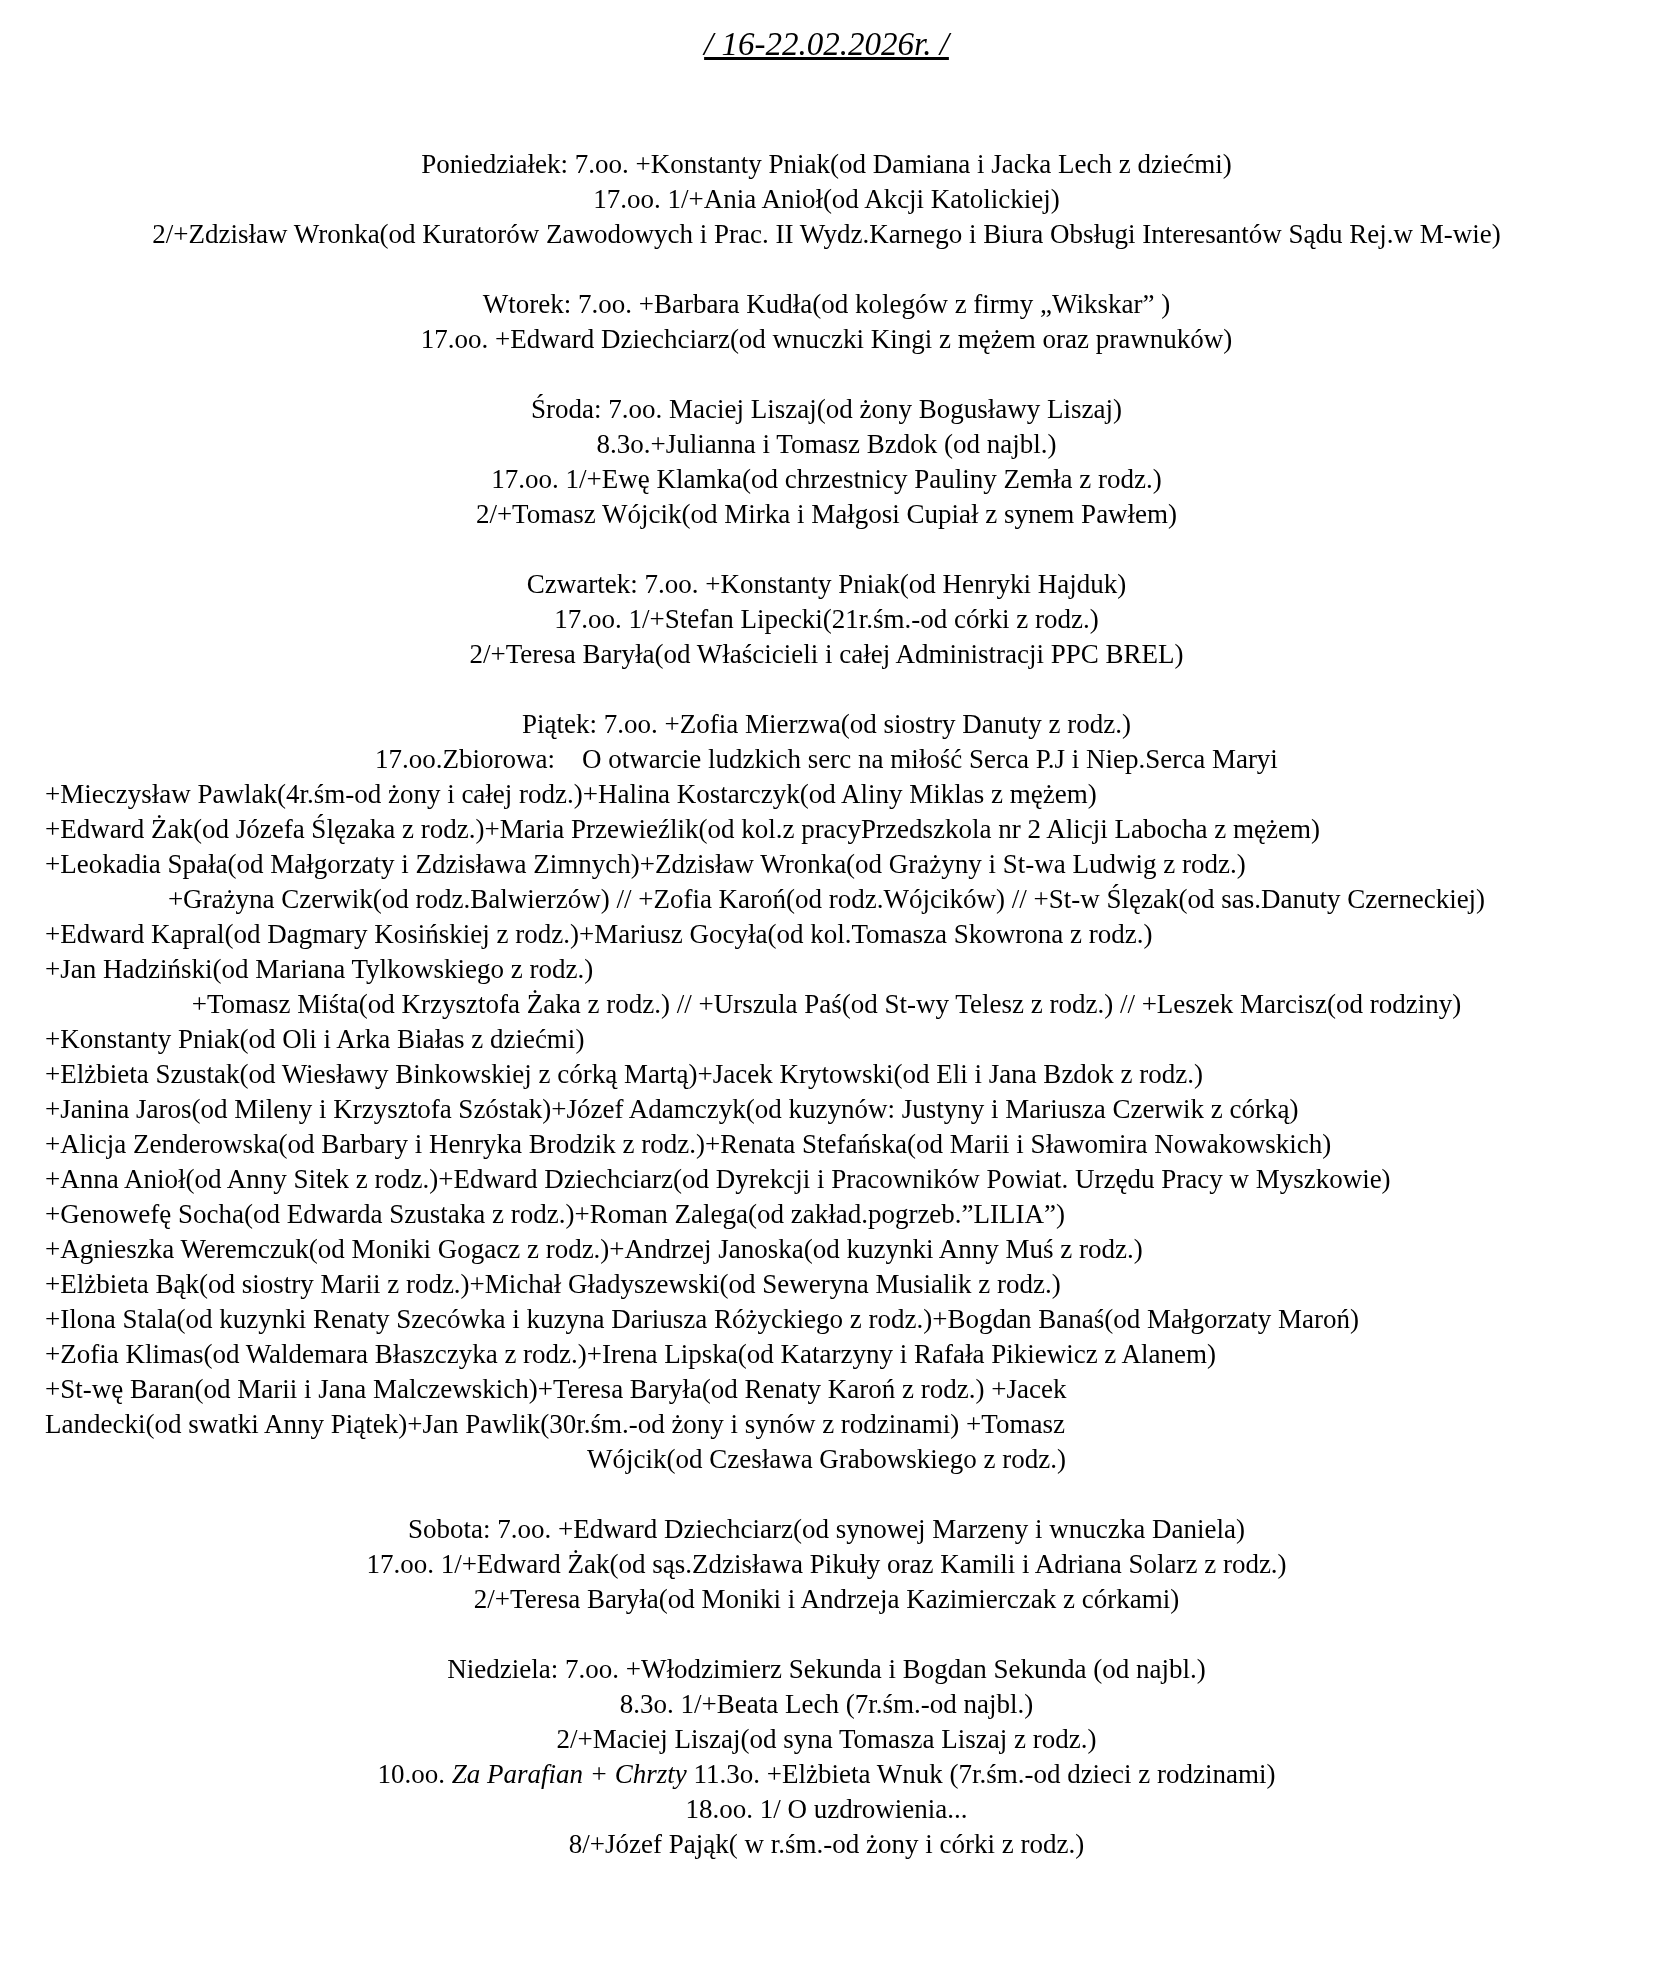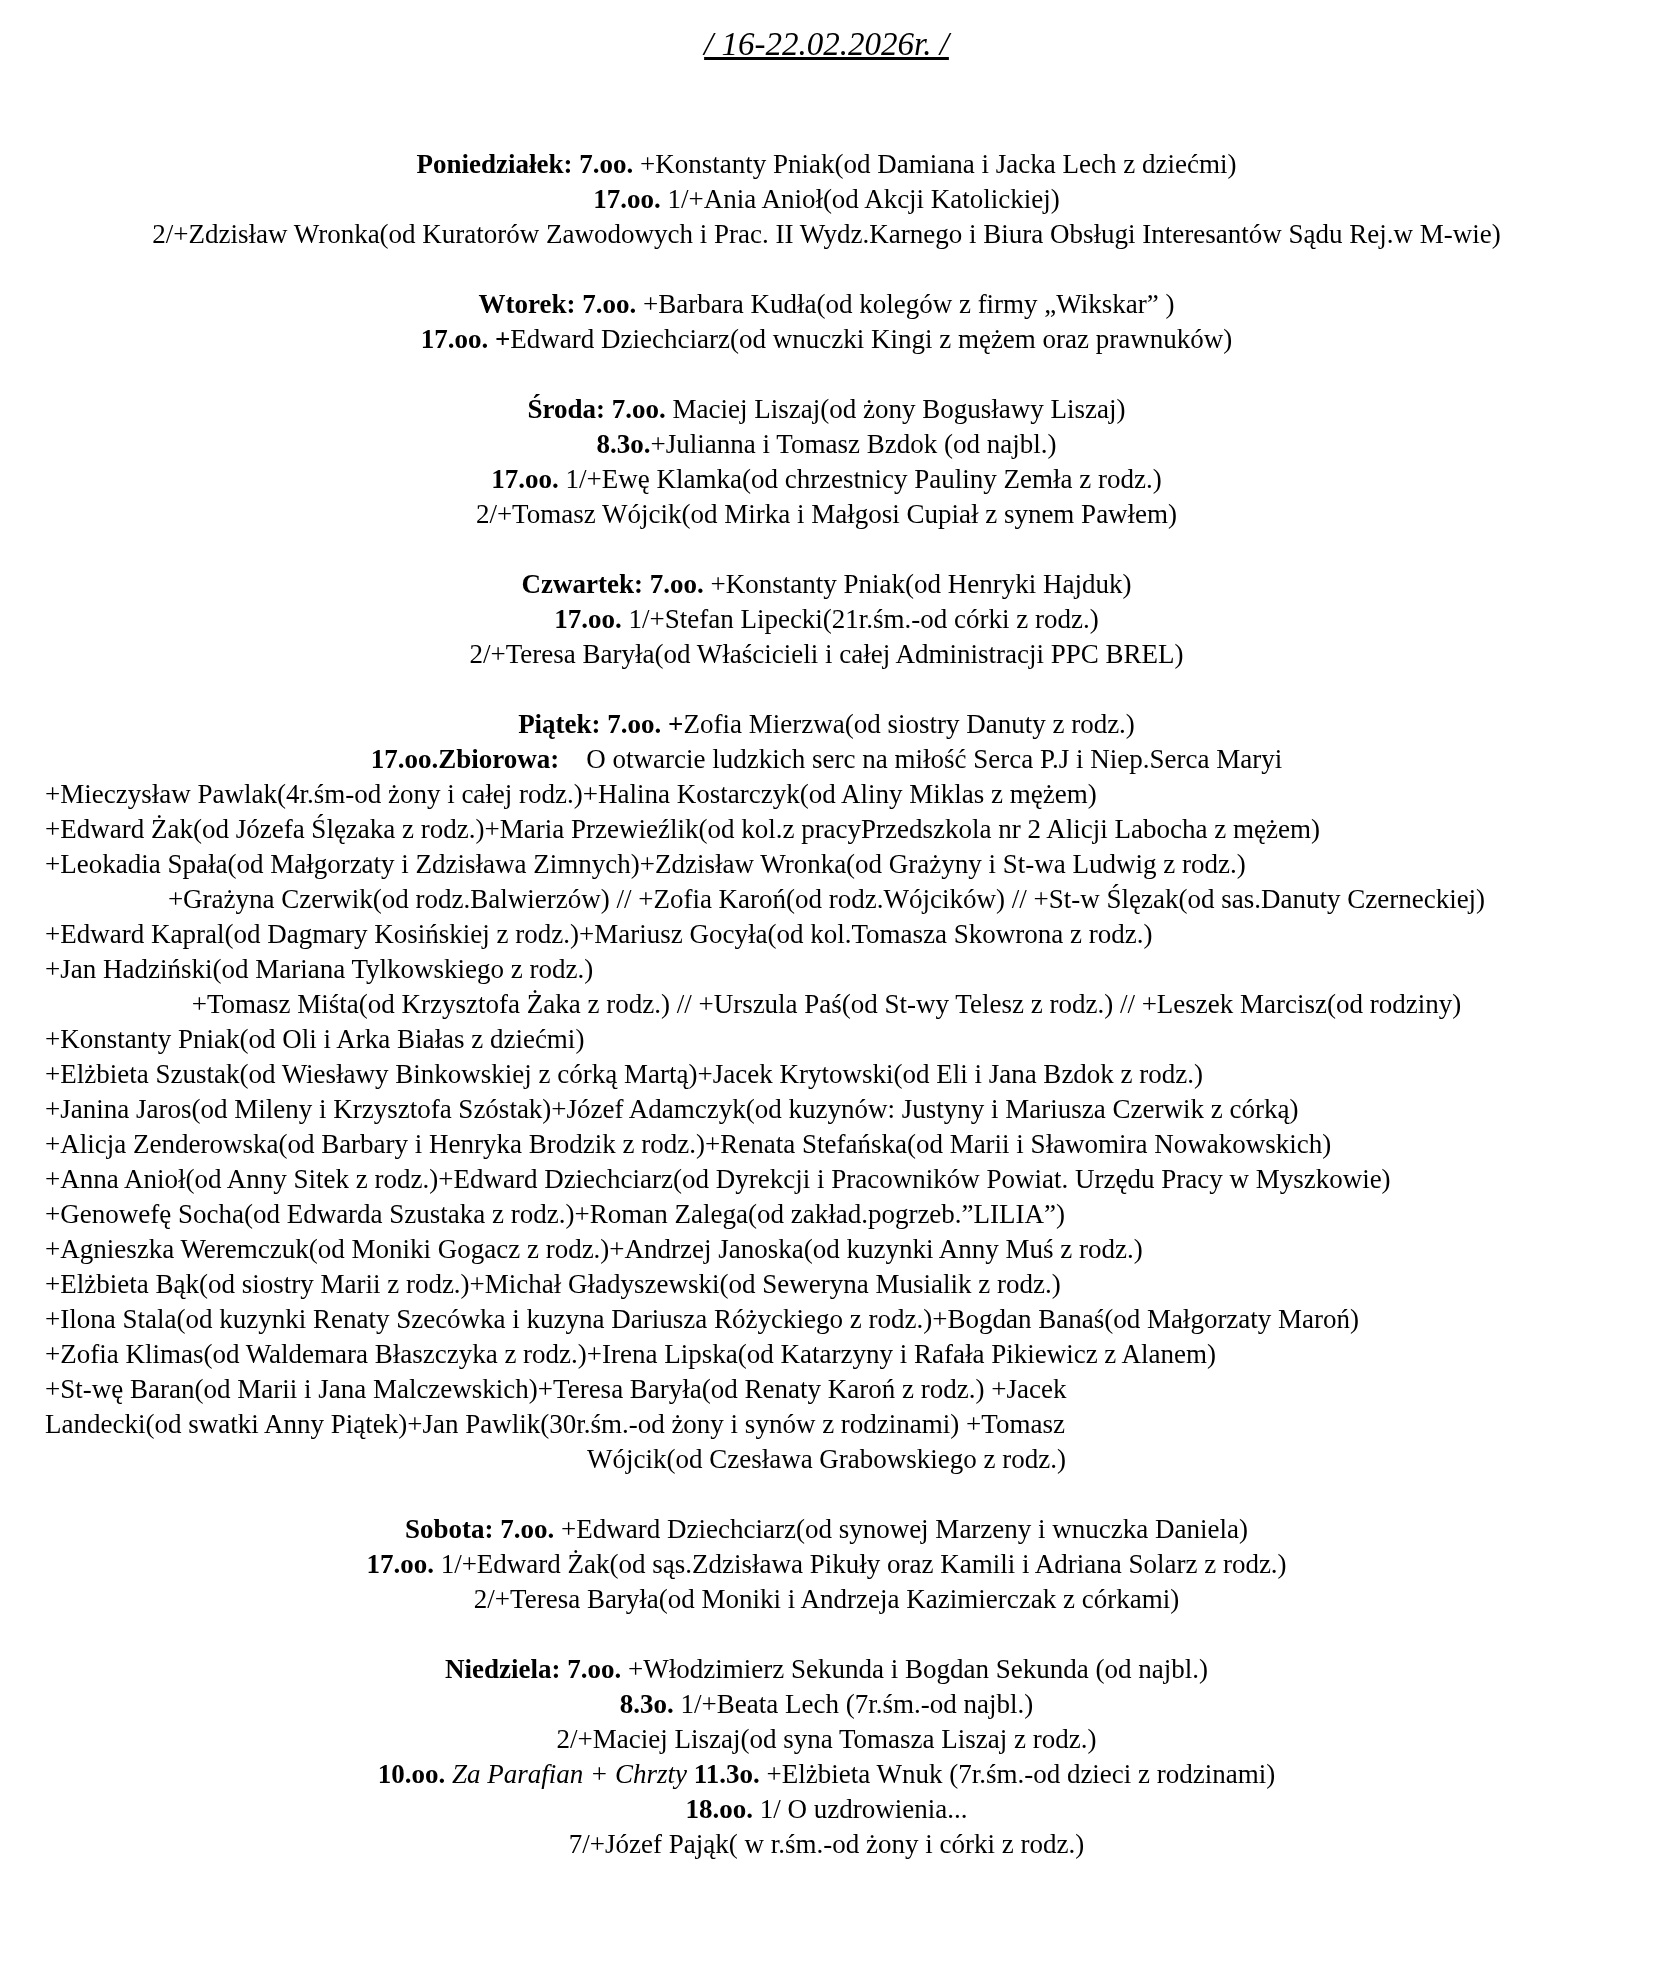--- a/index.html
+++ b/index.html
@@ -38,21 +38,21 @@
     text-align: center;
     white-space: pre-wrap;
   }
   .row {
     font-size: 27px;
     line-height: 35px;
     display: flex;
     justify-content: flex-start;
     white-space: pre-wrap;
   }
-  .seg-b { font-weight: bold; }
+  .seg-b { font-weight: normal; }
   .seg-i { font-style: italic; }
   .seg-r { font-weight: normal; }
 </style>
 </head>
 <body>
 
 <div class="page">
   <div class="subtitle">/ 16-22.02.2026r. /</div>
   <div class="blocks">
       <div class="day-block">
@@ -103,16 +103,16 @@
         <div class="line"><span class="seg-b">Sobota: 7.oo.</span><span class="seg-r"> +Edward Dziechciarz(od synowej Marzeny i wnuczka Daniela)</span></div>
         <div class="line"><span class="seg-b">17.oo.</span><span class="seg-r"> 1/+Edward Żak(od sąs.Zdzisława Pikuły oraz Kamili i Adriana Solarz z rodz.)</span></div>
         <div class="line"><span class="seg-r">2/+Teresa Baryła(od Moniki i Andrzeja Kazimierczak z córkami)</span></div>
       </div>
       <div class="day-block">
         <div class="line"><span class="seg-b">Niedziela: 7.oo.</span><span class="seg-r"> +Włodzimierz Sekunda i Bogdan Sekunda (od najbl.)</span></div>
         <div class="line"><span class="seg-b">8.3o.</span><span class="seg-r"> 1/+Beata Lech (7r.śm.-od najbl.)</span></div>
         <div class="line"><span class="seg-r">2/+Maciej Liszaj(od syna Tomasza Liszaj z rodz.)</span></div>
         <div class="line"><span class="seg-b">10.oo.</span><span class="seg-i"> Za Parafian + Chrzty </span><span class="seg-b">11.3o.</span><span class="seg-r"> +Elżbieta Wnuk (7r.śm.-od dzieci z rodzinami)</span></div>
         <div class="line"><span class="seg-b">18.oo.</span><span class="seg-r"> 1/ O uzdrowienia...</span></div>
-        <div class="line"><span class="seg-r">7/+Józef Pająk( w r.śm.-od żony i córki z rodz.)</span></div>
+        <div class="line"><span class="seg-r">8/+Józef Pająk( w r.śm.-od żony i córki z rodz.)</span></div>
       </div>
     </div>
 </div>
 
 </body></html>

